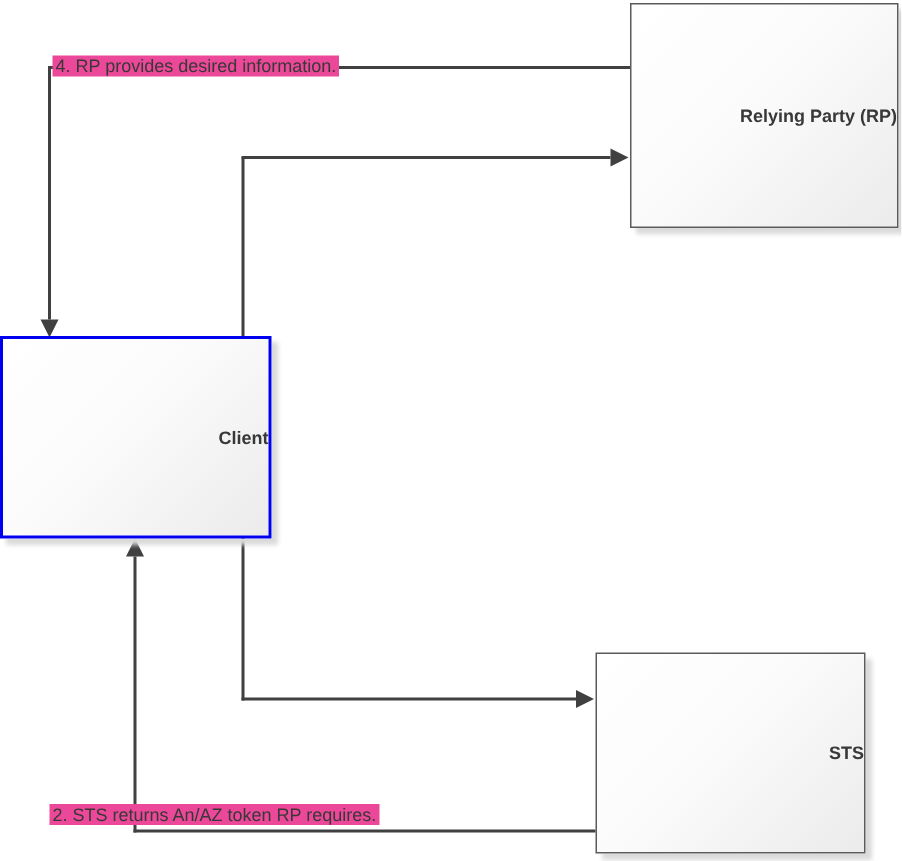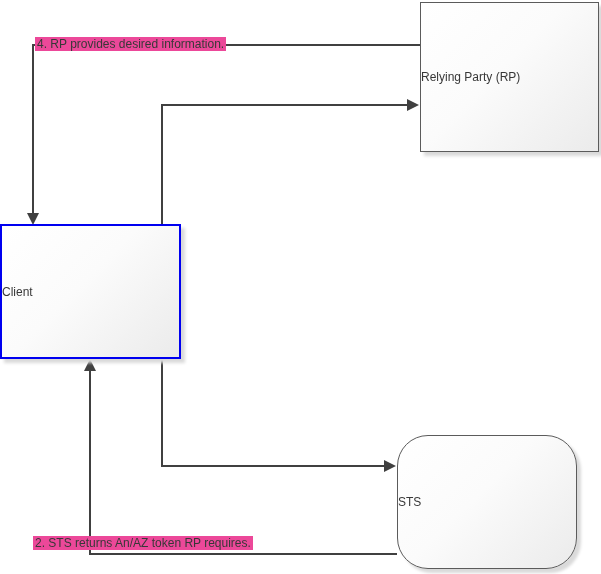--- a/index.html
+++ b/index.html
@@ -10,32 +10,33 @@
     height: 574px;
     background: #ffffff;
     font-family: "Liberation Sans", "DejaVu Sans", sans-serif;
     overflow: hidden;
   }
   
   .node {
     position: absolute;
     display: flex;
     align-items: center;
-    justify-content: flex-start;
+    justify-content: flex-end;
     font-size: 12px;
     color: #383838;
     text-align: center;
     background: linear-gradient(135deg, #ffffff 0%, #fbfbfb 45%, #ebebeb 100%);
     border: 1px solid #5b5b5b;
     box-shadow: 4px 4px 3px #dadada;
     z-index: 3;
+    font-weight: bold;
   }
   .node-rp     { left: 420px; top: 2px;   width: 179px; height: 150px; }
   .node-client { left: 0px;   top: 224px; width: 181px; height: 135px; border: 2px solid #0000f0; }
-  .node-sts    { left: 397px; top: 435px; width: 180px; height: 134px; border-radius: 31px; }
+  .node-sts    { left: 397px; top: 435px; width: 180px; height: 134px; }
   
   .seg { position: absolute; background: #404040; z-index: 1; }
   
   .seg-4h { left: 32px;  top: 44px;  width: 388px; height: 2px; }
   .seg-4v { left: 32px;  top: 44px;  width: 2px;   height: 169px; }
   
   .seg-3v { left: 161px; top: 105px; width: 2px;   height: 120px; }
   .seg-3h { left: 161px; top: 104px; width: 246px; height: 2px; }
   
   .seg-1v { left: 161px; top: 359px; width: 2px;   height: 108px; }

